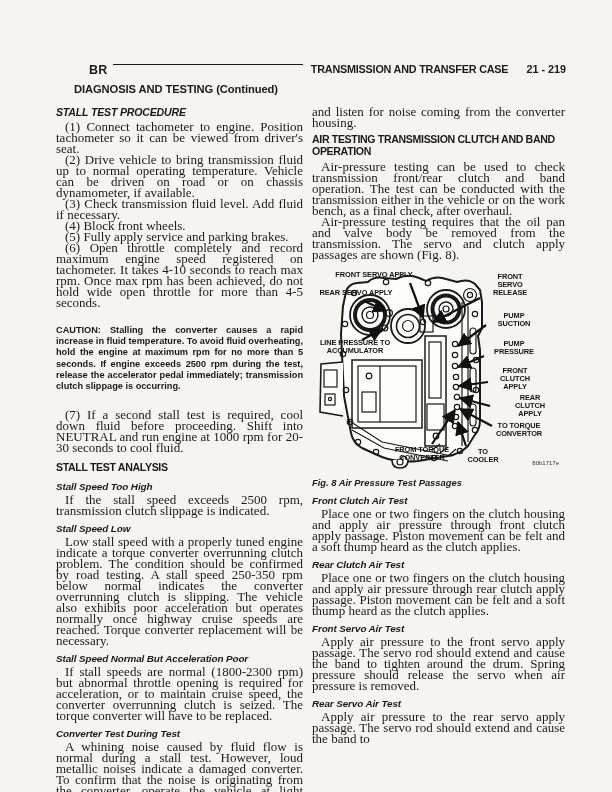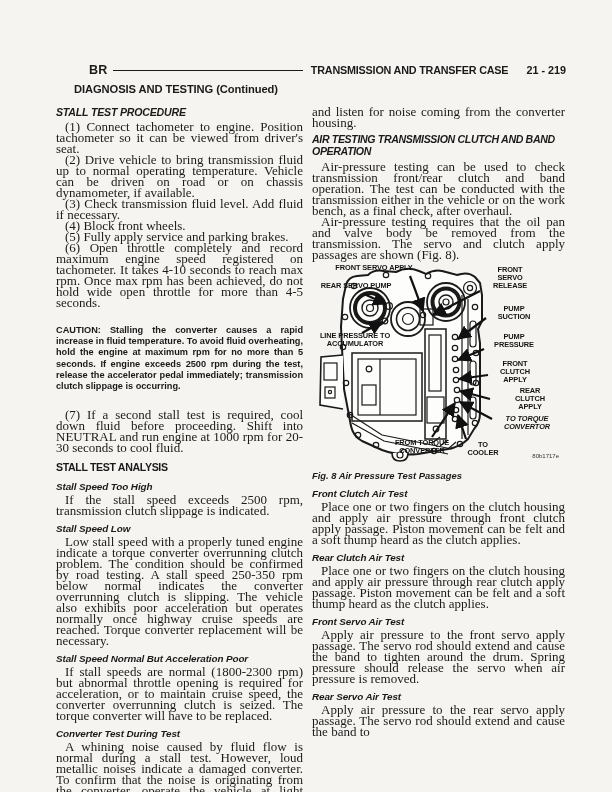--- a/index.html
+++ b/index.html
@@ -2,40 +2,40 @@
 <html lang="en"><head>
 <meta charset="utf-8">
 <style>
   html,body{margin:0;padding:0;}
   body{
     width:612px;height:792px;position:relative;overflow:hidden;
     background:#f5f4f0;color:#1a1a1a;
     font-family:"Liberation Serif",serif;
   }
   
-  .hdr{position:absolute;left:56px;right:46px;top:63px;display:flex;align-items:center;padding-left:33px;}
+  .hdr{position:absolute;left:56px;right:46px;top:63px;display:flex;padding-left:33px;}
   .model{font:bold 12.5px "Liberation Sans",sans-serif;letter-spacing:.2px;}
   .hrule{flex:1;border-top:1.8px solid #1a1a1a;margin:1px 8px 0 6px;}
   .chap{font:bold 10.8px "Liberation Sans",sans-serif;letter-spacing:-.2px;white-space:nowrap;}
   .pagenum{font:bold 10.8px "Liberation Sans",sans-serif;margin-left:18px;white-space:nowrap;}
   .banner{position:absolute;left:56px;top:83px;font:bold 11.2px "Liberation Sans",sans-serif;letter-spacing:-.1px;margin-left:18px;}
   
   .col{position:absolute;top:106px;}
   .col-left{left:56px;width:247px;}
   .col-right{left:312px;width:253px;}
   p.body{font-size:13px;line-height:11px;text-align:justify;margin:0;text-indent:9px;hyphens:auto;}
   p.noind{text-indent:0;}
   .h-proc{font:italic bold 10.6px "Liberation Sans",sans-serif;letter-spacing:-.2px;margin:0 0 3px 0;}
   .h-sect{font:bold 10.6px/11.8px "Liberation Sans",sans-serif;letter-spacing:-.35px;margin:9px 0 3px 0;}
-  .h-sect.air{margin-top:6px;font-style:italic;}
+  .h-sect.air{margin-top:6px;}
   .h-sub{font:italic bold 9.9px "Liberation Sans",sans-serif;margin:7px 0 2px 0;letter-spacing:-.1px;}
   .caution{font:bold 9.2px/11.2px "Liberation Sans",sans-serif;text-align:justify;margin:17px 0;hyphens:auto;}
   .boldrun{font-weight:normal;}
   
-  .fig{position:relative;width:253px;height:202px;margin-top:3px;}
+  .fig{position:relative;width:253px;height:202px;margin-top:10px;}
   .fig svg{position:absolute;left:0;top:0;}
   .fig-label{position:absolute;font:bold 7.4px/8.3px "Liberation Sans",sans-serif;
     letter-spacing:-.1px;white-space:pre-line;text-align:center;color:#141414;}
   .fig-code{position:absolute;right:6px;bottom:6px;font:6px "Liberation Sans",sans-serif;color:#333;}
   .fig-caption{font:italic bold 9.4px "Liberation Sans",sans-serif;text-align:left;margin:5px 0 1px 0;}
 </style>
 </head>
 <body>
 
 <div class="hdr">
@@ -175,37 +175,37 @@
         <line x1="174" y1="55" x2="146" y2="76"></line>
         <line x1="172" y1="86" x2="146" y2="97"></line>
         <line x1="176" y1="112" x2="147" y2="116"></line>
         <line x1="178" y1="136" x2="148" y2="128"></line>
         <line x1="180" y1="156" x2="148" y2="139"></line>
         <line x1="120" y1="174" x2="143" y2="140"></line>
         <line x1="154" y1="176" x2="146" y2="152"></line>
       </g>
     </svg>
     <div class="fig-label" style="left:14px;top:1px;width:96px;">FRONT SERVO APPLY</div>
-    <div class="fig-label" style="left:0;top:19px;width:88px;">REAR SERVO PUMP</div>
+    <div class="fig-label" style="left:0;top:19px;width:88px;">REAR SERVO APPLY</div>
     <div class="fig-label" style="left:0;top:69px;width:86px;">LINE PRESSURE TO
 ACCUMULATOR</div>
     <div class="fig-label" style="left:168px;top:3px;width:60px;">FRONT
 SERVO
 RELEASE</div>
     <div class="fig-label" style="left:174px;top:42px;width:56px;">PUMP
 SUCTION</div>
     <div class="fig-label" style="left:172px;top:70px;width:60px;">PUMP
 PRESSURE</div>
     <div class="fig-label" style="left:176px;top:97px;width:54px;">FRONT
 CLUTCH
 APPLY</div>
     <div class="fig-label" style="left:192px;top:124px;width:52px;">REAR
 CLUTCH
 APPLY</div>
-    <div class="fig-label" style="left:180px;top:152px;width:70px;font-style:italic;">TO TORQUE
+    <div class="fig-label" style="left:172px;top:152px;width:70px;">TO TORQUE
 CONVERTOR</div>
     <div class="fig-label" style="left:70px;top:176px;width:80px;">FROM TORQUE
 CONVERTER</div>
     <div class="fig-label" style="left:150px;top:178px;width:42px;">TO
 COOLER</div>
     <div class="fig-code">80b1717e</div>
   </div>
   <div class="fig-caption">Fig. 8 Air Pressure Test Passages</div>
 
   <div class="h-sub">Front Clutch Air Test</div>

